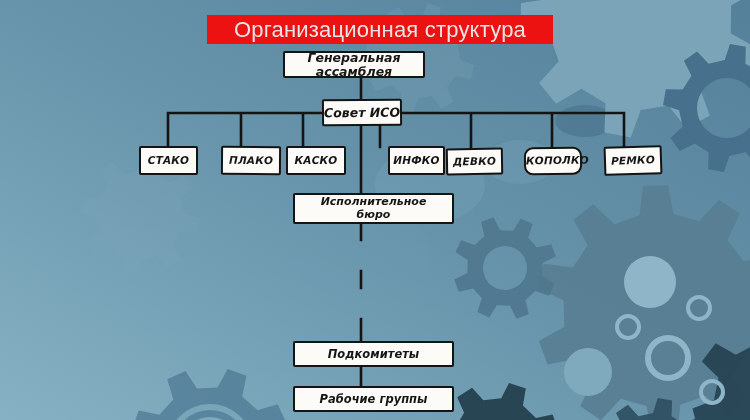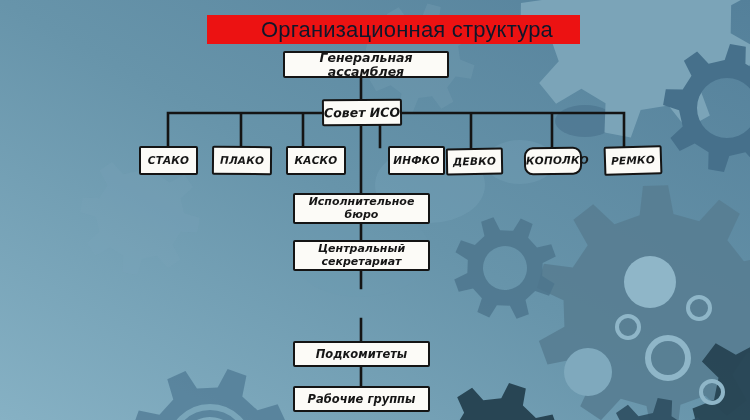--- a/index.html
+++ b/index.html
@@ -5,36 +5,36 @@
   html,body{margin:0;padding:0;background:#333;}
   .stage{
     position:relative;width:750px;height:420px;overflow:hidden;
     font-family:"DejaVu Sans",sans-serif;
   }
   .layer{position:absolute;left:0;top:0;}
   #bg{z-index:0;}
   #connectors{z-index:1;}
   .page-title{
     position:absolute;left:207px;top:15px;width:346px;height:29px;
-    background:#EC1212;color:#0f172a;z-index:3;
+    background:#EC1212;color:#e5e5e5;z-index:3;
     font:400 22px/29px "Liberation Sans",sans-serif;
-    text-align:center;letter-spacing:0.2px;white-space:nowrap;padding-left:27px;
+    text-align:center;letter-spacing:0.2px;white-space:nowrap;
   }
   .node{
     position:absolute;box-sizing:border-box;z-index:3;
     background:#FCFBF7;border:2.5px solid #141414;border-radius:2px;
     color:#161616;display:flex;flex-direction:column;
     align-items:center;justify-content:center;text-align:center;
     font-style:italic;font-weight:700;line-height:1.12;
   }
   .node span{display:block;width:100%;}
-  .lvl1{left:283px;top:51px;width:166px;height:27px;font-size:12.5px;}
+  .lvl1{left:283px;top:51px;width:142px;height:27px;font-size:12.5px;}
   .lvl2{left:322px;top:99px;width:80px;height:27px;font-size:12.5px;transform:rotate(-0.5deg);}
   .committee{top:146px;height:29px;font-size:10.5px;letter-spacing:0.2px;}
-  .chain{left:293px;width:137px;font-size:11px;}
+  .chain{left:293px;width:161px;font-size:11px;}
 </style>
 </head>
 <body>
 
 <div class="stage">
 
   <svg id="bg" class="layer" width="750" height="420" viewBox="0 0 750 420">
     <defs>
       <linearGradient id="bgGrad" x1="1" y1="0" x2="0" y2="1">
         <stop offset="0" stop-color="#54809A"></stop>
@@ -85,21 +85,21 @@
     <span>Генеральная ассамблея</span>
   </div>
 
   <div class="node lvl2">
     <span>Совет ИСО</span>
   </div>
 
   <div class="node committee" style="left:139px;width:59px;">
     <span>СТАКО</span>
   </div>
-  <div class="node committee" style="left:212px;width:60px;transform:rotate(0.5deg);">
+  <div class="node committee" style="left:221px;width:60px;transform:rotate(0.5deg);">
     <span>ПЛАКО</span>
   </div>
   <div class="node committee" style="left:286px;width:60px;">
     <span>КАСКО</span>
   </div>
   <div class="node committee" style="left:364px;width:57px;margin-left:24px;">
     <span>ИНФКО</span>
   </div>
   <div class="node committee" style="left:446px;top:148px;width:57px;height:27px;transform:rotate(-1deg);">
     <span>ДЕВКО</span>
@@ -108,24 +108,20 @@
     <span>КОПОЛКО</span>
   </div>
   <div class="node committee" style="left:604px;width:58px;transform:rotate(-1.8deg);">
     <span>РЕМКО</span>
   </div>
 
   <div class="node chain" style="top:193px;height:31px;">
     <span>Исполнительное</span>
     <span>бюро</span>
   </div>
-  <div class="node chain" style="top:240px;height:31px;">
-    <span>Центральный</span>
-    <span>секретариат</span>
-  </div>
   <div class="node chain" style="top:341px;height:26px;font-size:11.5px;">
     <span>Подкомитеты</span>
   </div>
   <div class="node chain" style="top:386px;height:26px;font-size:11.5px;">
     <span>Рабочие группы</span>
   </div>
 
 </div>
 
 </body></html>

